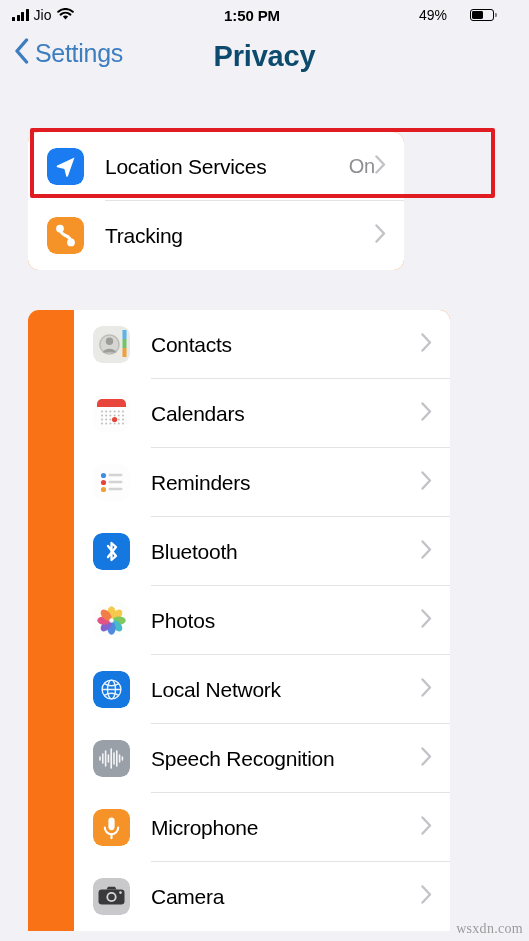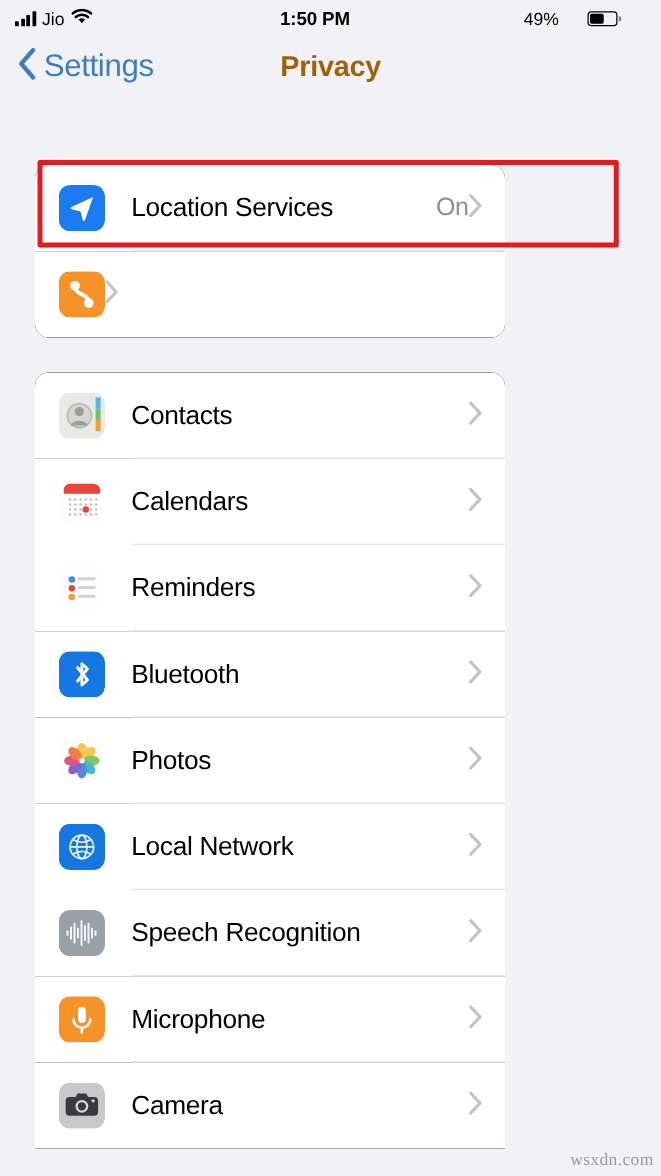--- a/index.html
+++ b/index.html
@@ -122,43 +122,43 @@
   .back-label {
     font-size: 25px;
     color: #3d7ec0;
     letter-spacing: -0.3px;
   }
   .nav-title {
     position: absolute;
     left: 0; right: 0;
     top: 10px;
     text-align: center;
-    font-size: 23px;
+    font-size: 29px;
     font-weight: bold;
-    color: #a16207;
+    color: #0c4a6e;
     letter-spacing: -0.2px;
   }
 
   
   .content {
     position: absolute;
     top: 82px; left: 0;
     width: 529px;
     bottom: 0;
   }
   .card {
     position: absolute;
     left: 28px;
     width: 376px;
-    background: #000000;
+    background: #f97316;
     border-radius: 11px;
     overflow: hidden;
   }
   #card-primary { top: 50px; }
-  #card-secondary { top: 216px; border-bottom-left-radius: 0; border-bottom-right-radius: 0;}
+  #card-secondary { top: 228px; border-bottom-left-radius: 0; border-bottom-right-radius: 0; padding-left: 46px;}
 
   .row {
     position: relative;
     height: 69px;
     display: flex;
     align-items: center;
     background: #fff;
     cursor: pointer;
   }
   .row .sep {
@@ -288,20 +288,21 @@
 
       <div class="row">
         <span class="icon-wrap">
           <svg width="37" height="37" viewBox="0 0 37 37">
             <rect width="37" height="37" rx="9" fill="#f59328"></rect>
             <path d="M13 12 C13 20 24 17 24 25" stroke="#fff" stroke-width="3.1" fill="none" stroke-linecap="round"></path>
             <circle cx="13" cy="11.6" r="3.9" fill="#fff"></circle>
             <circle cx="24" cy="25.4" r="3.9" fill="#fff"></circle>
           </svg>
         </span>
+        <span class="row-label">Tracking</span>
         <span class="row-value"></span>
         <span class="chevron">
           <svg width="11" height="19" viewBox="0 0 11 19">
               <path d="M1.5 1.5 L9 9.5 L1.5 17.5" stroke="#c3c3c7" stroke-width="2.4" fill="none" stroke-linecap="round" stroke-linejoin="round"></path>
             </svg>
         </span>
 
       </div>
 
     </div>

